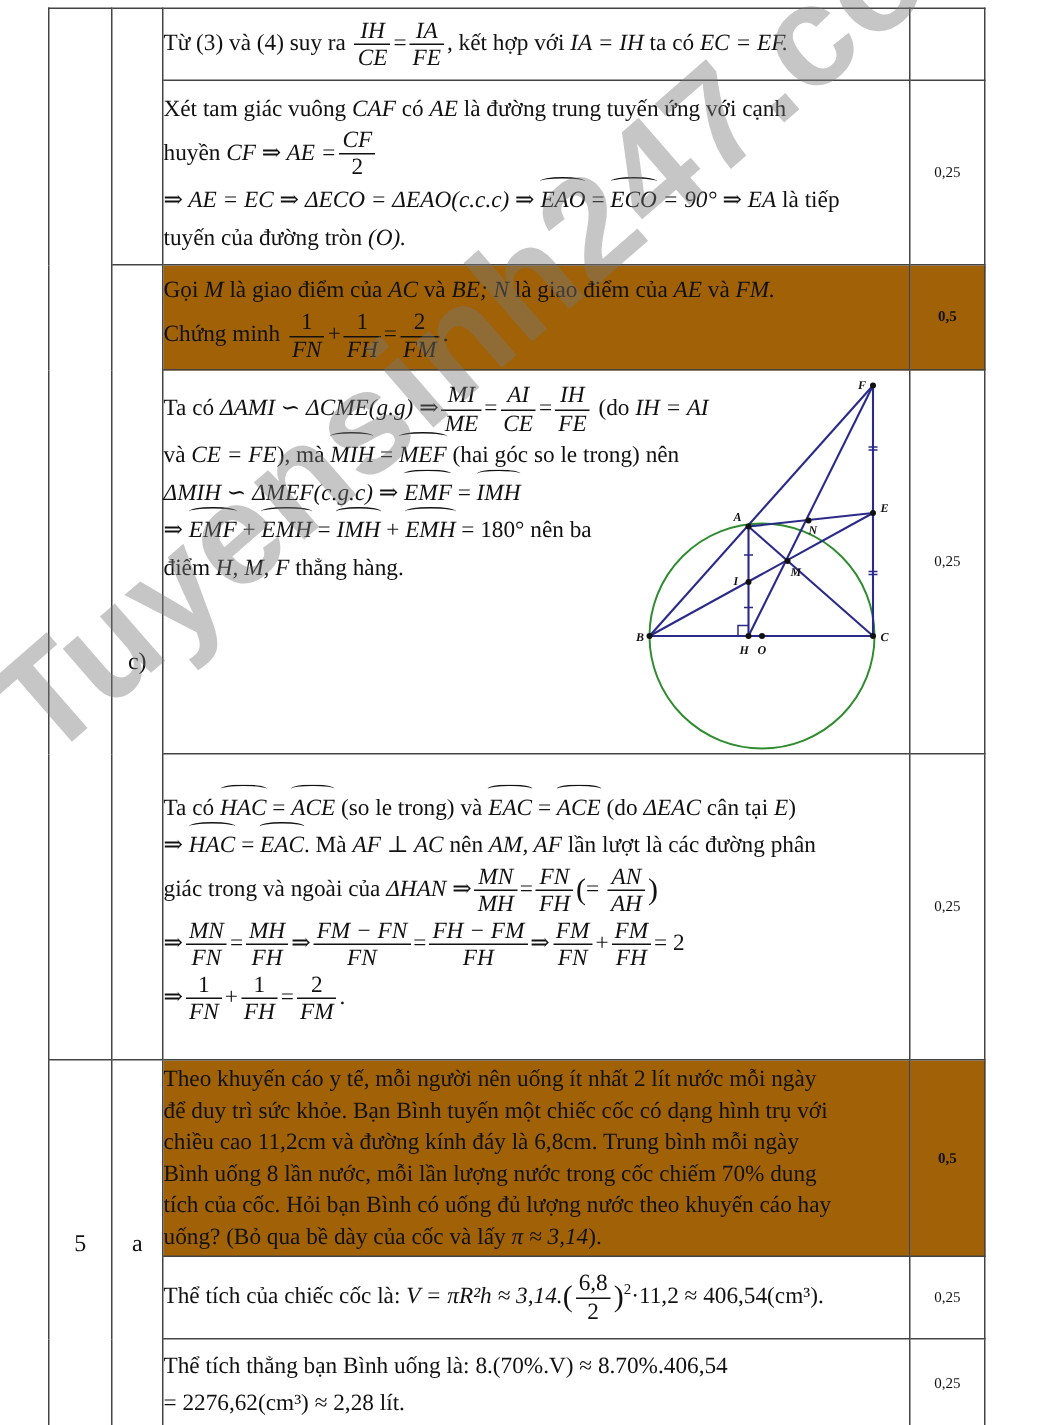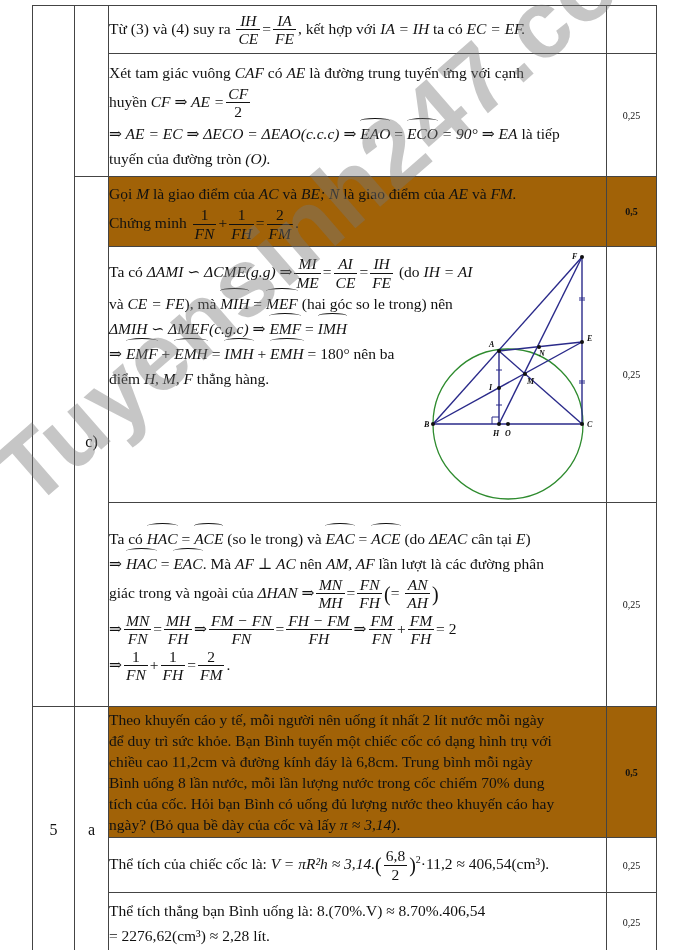--- a/index.html
+++ b/index.html
@@ -99,21 +99,21 @@
 
   <tr class="hl" style="height:131px;">
     <td class="num" rowspan="3">5</td>
     <td class="part" rowspan="3">a</td>
     <td class="content" style="line-height:21px; text-align:justify;">
       <div>Theo khuyến cáo y tế, mỗi người nên uống ít nhất 2 lít nước mỗi ngày</div>
       <div>để duy trì sức khỏe. Bạn Bình tuyến một chiếc cốc có dạng hình trụ với</div>
       <div>chiều cao 11,2cm  và đường kính đáy là 6,8cm.  Trung bình mỗi ngày</div>
       <div>Bình uống 8 lần nước, mỗi lần lượng nước trong cốc chiếm 70% dung</div>
       <div>tích của cốc. Hỏi bạn Bình có uống đủ lượng nước theo khuyến cáo hay</div>
-      <div><span>ngày? (Bỏ qua bề dày của cốc và lấy</span> <span class="m">π ≈ 3,14</span><span>).</span></div>
+      <div><span>uống? (Bỏ qua bề dày của cốc và lấy</span> <span class="m">π ≈ 3,14</span><span>).</span></div>
     </td>
     <td class="score bold">0,5</td>
   </tr>
 
   <tr style="height:55px;">
     <td class="content">
       <span>Thể tích của chiếc cốc là:</span> <span class="m">V = πR²h ≈ 3,14.</span><span class="big">(</span><span class="frac"><span class="n">6,8</span><span>2</span></span><span class="big">)</span><sup style="font-size:10px">2</sup><span>·11,2 ≈ 406,54</span><span>(cm³)</span><span>.</span>
     </td>
     <td class="score">0,25</td>
   </tr>

